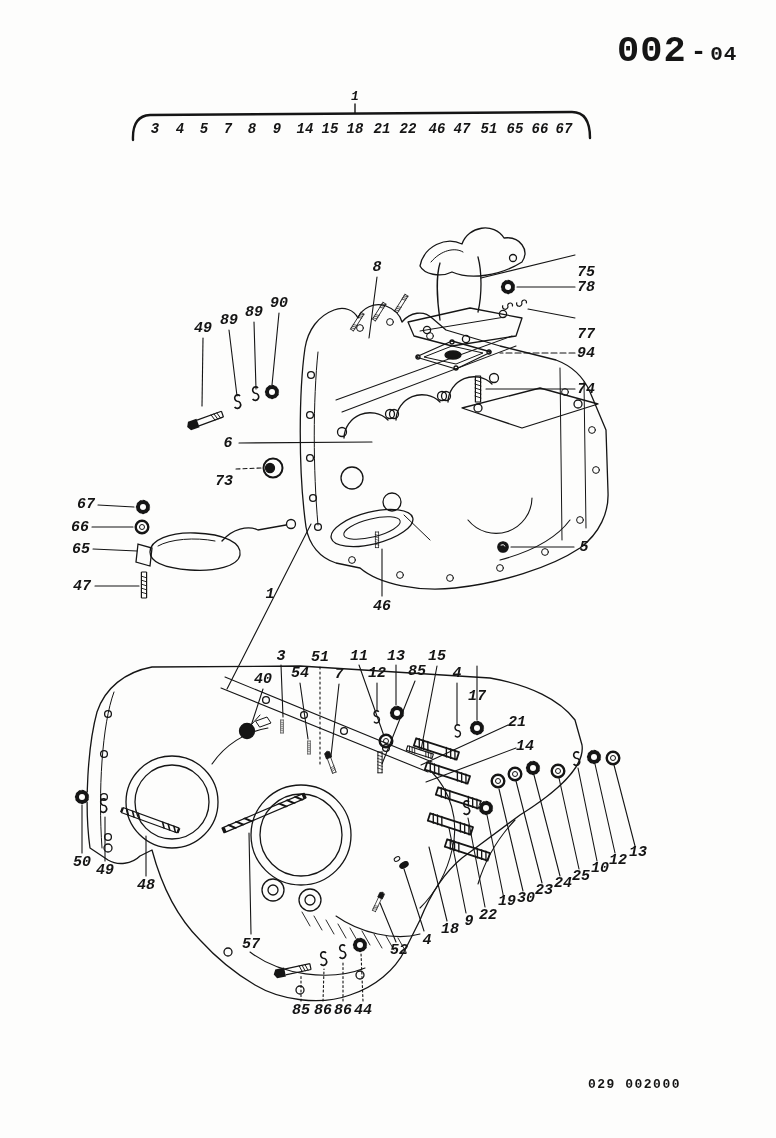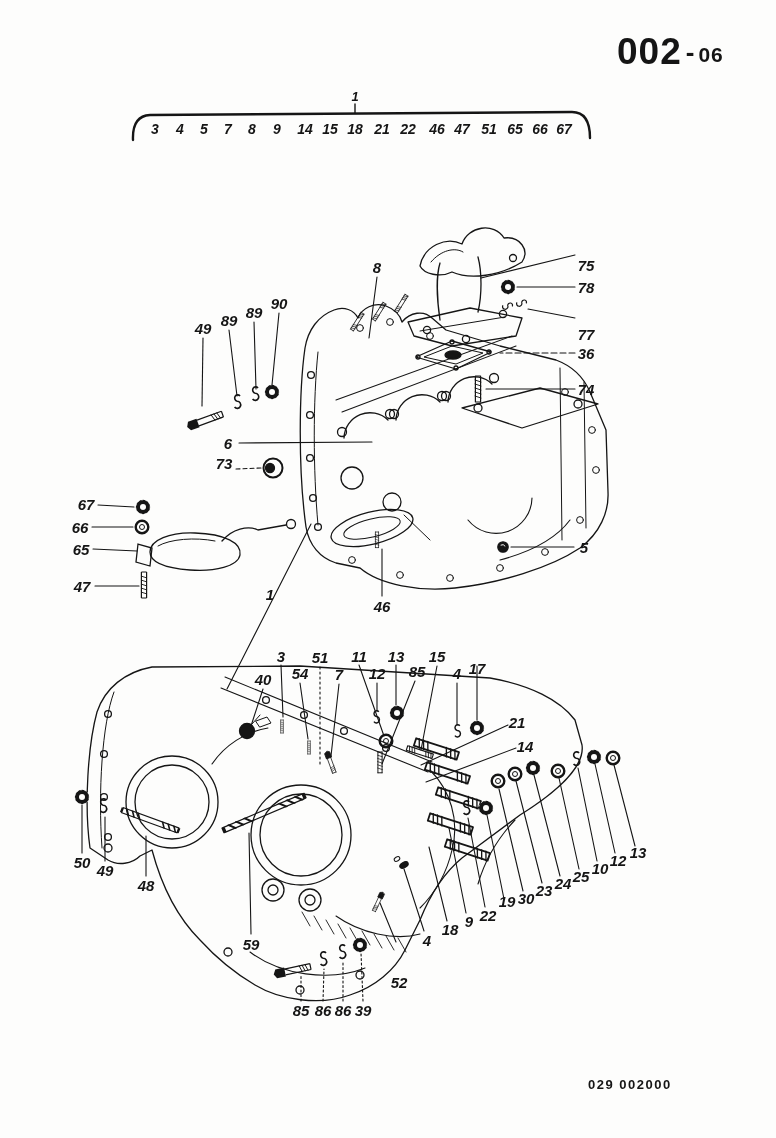--- a/index.html
+++ b/index.html
@@ -1,18 +1,18 @@
 <!DOCTYPE html>
 <html><head>
 <meta charset="utf-8">
 <style>
   html,body{margin:0;padding:0;background:#e8e8e8;}
   .page{
     position:relative;width:776px;height:1138px;background:#fdfdfc;
-    font-family:Liberation Sans, sans-serif;color:#151515;
+    font-family:Liberation Mono, monospace;color:#151515;
     overflow:hidden;margin:0 auto;
   }
   svg.art{position:absolute;left:0;top:0;}
   
   .doccode{position:absolute;left:617px;top:33px;display:flex;align-items:center;
     font-weight:800;letter-spacing:1px;}
   .doccode .main{font-size:37px;line-height:1;}
   .doccode .dash{font-size:26px;line-height:1;margin:0 3px 0 4px;}
   .doccode .suffix{font-size:21px;line-height:1;margin-top:6px;}
   
@@ -319,21 +319,21 @@
       <path d="M301,1001 L301,976" stroke-dasharray="2 2.5"></path>
       <path d="M323,1001 L324,969" stroke-dasharray="2 2.5"></path>
       <path d="M343,1001 L343,963" stroke-dasharray="2 2.5"></path>
       <path d="M363,1001 L361,953" stroke-dasharray="2 2.5"></path>
     </g>
   </svg>
 
   <div class="doccode">
     <span class="main">002</span>
     <span class="dash">-</span>
-    <span class="suffix">06</span>
+    <span class="suffix">04</span>
   </div>
 
   <span class="gn" style="left:355px;top:96px">1</span>
 
   <span class="bn" style="left:155px;top:129px">3</span>
   <span class="bn" style="left:180px;top:129px">4</span>
   <span class="bn" style="left:204px;top:129px">5</span>
   <span class="bn" style="left:228px;top:129px">7</span>
   <span class="bn" style="left:252px;top:129px">8</span>
   <span class="bn" style="left:277px;top:129px">9</span>
@@ -342,72 +342,72 @@
   <span class="bn" style="left:355px;top:129px">18</span>
   <span class="bn" style="left:382px;top:129px">21</span>
   <span class="bn" style="left:408px;top:129px">22</span>
   <span class="bn" style="left:437px;top:129px">46</span>
   <span class="bn" style="left:462px;top:129px">47</span>
   <span class="bn" style="left:489px;top:129px">51</span>
   <span class="bn" style="left:515px;top:129px">65</span>
   <span class="bn" style="left:540px;top:129px">66</span>
   <span class="bn" style="left:564px;top:129px">67</span>
 
-  <span class="co" style="left:586px;top:265px">75</span>
+  <span class="co" style="left:586px;top:272px">75</span>
   <span class="co" style="left:586px;top:287px">78</span>
   <span class="co" style="left:586px;top:334px">77</span>
-  <span class="co" style="left:586px;top:353px">36</span>
+  <span class="co" style="left:586px;top:353px">94</span>
   <span class="co" style="left:586px;top:389px">74</span>
   <span class="co" style="left:377px;top:267px">8</span>
   <span class="co" style="left:203px;top:328px">49</span>
   <span class="co" style="left:229px;top:320px">89</span>
   <span class="co" style="left:254px;top:312px">89</span>
   <span class="co" style="left:279px;top:303px">90</span>
   <span class="co" style="left:228px;top:443px">6</span>
-  <span class="co" style="left:224px;top:463px">73</span>
+  <span class="co" style="left:224px;top:481px">73</span>
   <span class="co" style="left:86px;top:504px">67</span>
   <span class="co" style="left:80px;top:527px">66</span>
   <span class="co" style="left:81px;top:549px">65</span>
   <span class="co" style="left:82px;top:586px">47</span>
   <span class="co" style="left:584px;top:547px">5</span>
   <span class="co" style="left:382px;top:606px">46</span>
   <span class="co" style="left:270px;top:594px">1</span>
 
   <span class="co" style="left:263px;top:679px">40</span>
   <span class="co" style="left:281px;top:656px">3</span>
   <span class="co" style="left:300px;top:673px">54</span>
   <span class="co" style="left:320px;top:657px">51</span>
   <span class="co" style="left:339px;top:674px">7</span>
   <span class="co" style="left:359px;top:656px">11</span>
   <span class="co" style="left:377px;top:673px">12</span>
   <span class="co" style="left:396px;top:656px">13</span>
   <span class="co" style="left:417px;top:671px">85</span>
   <span class="co" style="left:437px;top:656px">15</span>
   <span class="co" style="left:457px;top:673px">4</span>
-  <span class="co" style="left:477px;top:668px">17</span>
+  <span class="co" style="left:477px;top:696px">17</span>
   <span class="co" style="left:517px;top:722px">21</span>
   <span class="co" style="left:525px;top:746px">14</span>
 
   <span class="co" style="left:427px;top:940px">4</span>
   <span class="co" style="left:450px;top:929px">18</span>
   <span class="co" style="left:469px;top:921px">9</span>
   <span class="co" style="left:488px;top:915px">22</span>
   <span class="co" style="left:507px;top:901px">19</span>
   <span class="co" style="left:526px;top:898px">30</span>
   <span class="co" style="left:544px;top:890px">23</span>
   <span class="co" style="left:563px;top:883px">24</span>
   <span class="co" style="left:581px;top:876px">25</span>
   <span class="co" style="left:600px;top:868px">10</span>
   <span class="co" style="left:618px;top:860px">12</span>
   <span class="co" style="left:638px;top:852px">13</span>
 
   <span class="co" style="left:82px;top:862px">50</span>
   <span class="co" style="left:105px;top:870px">49</span>
   <span class="co" style="left:146px;top:885px">48</span>
-  <span class="co" style="left:251px;top:944px">59</span>
-  <span class="co" style="left:399px;top:982px">52</span>
+  <span class="co" style="left:251px;top:944px">57</span>
+  <span class="co" style="left:399px;top:950px">52</span>
   <span class="co" style="left:301px;top:1010px">85</span>
   <span class="co" style="left:323px;top:1010px">86</span>
   <span class="co" style="left:343px;top:1010px">86</span>
-  <span class="co" style="left:363px;top:1010px">39</span>
+  <span class="co" style="left:363px;top:1010px">44</span>
 
   <div class="footer">029 002000</div>
 </div>
 
 </body></html>

